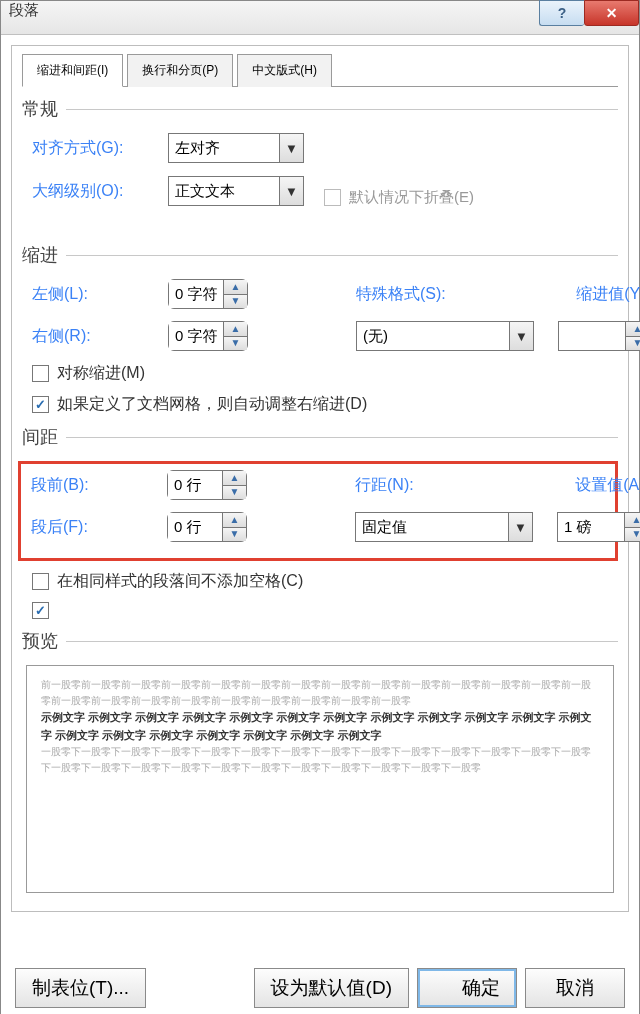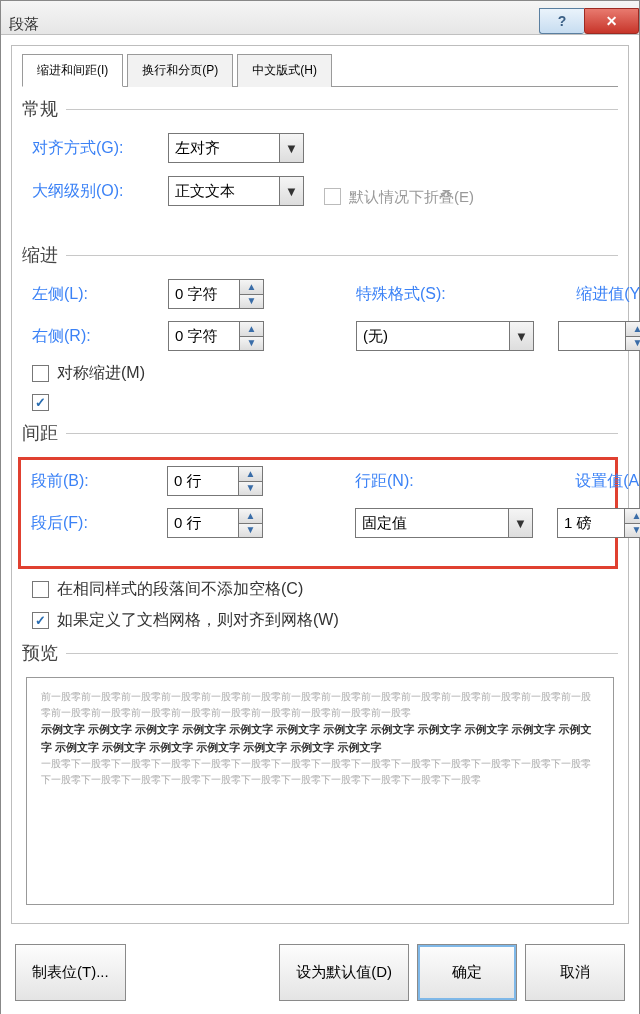--- a/index.html
+++ b/index.html
@@ -13,21 +13,21 @@
   .window {
     width: 640px;
     border: 1px solid #888;
     background: #fff;
   }
   .titlebar {
     height: 34px;
     background: linear-gradient(#f5f5f5, #e6e6e6);
     border-bottom: 1px solid #c0c0c0;
     display: flex;
-    align-items: flex-end;
+    align-items: flex-start;
     justify-content: space-between;
     padding-left: 8px;
   }
   .titlebar .title { font-size: 15px; color: #333; }
   .winbtns { display: flex; }
   .winbtn {
     width: 45px; height: 26px; margin-top:-1px;
     display: flex; align-items: center; justify-content: center;
     border: 1px solid #5a7fa0; border-right: none;
     background: linear-gradient(#eaf3fb, #c7ddf1);
@@ -70,21 +70,21 @@
     padding-left: 10px;
     column-gap: 6px;
   }
   .field-label { color:#3b82f6; font-size:16px; }
   .combo, .spinner, .combo-lg, .spinner-sm {
     display: inline-flex; align-items: stretch;
     border: 1px solid #777; background:#fff; height: 30px;
   }
   .combo { width: 136px; }
   .combo-lg { width: 178px; }
-  .spinner { width: 96px; }
+  .spinner { width: 80px; border-radius: 6px; }
   .spinner-sm { width: 92px; }
   .combo input, .combo-lg input, .spinner input, .spinner-sm input {
     border: none; outline: none; padding: 0 6px; flex:1; width: 40px; font-size:15px;
     font-family: inherit;
   }
   .dd-btn {
     width: 24px; border-left: 1px solid #777;
     background: linear-gradient(#f5f5f5,#ddd);
     display:flex;align-items:center;justify-content:center;font-size:13px;color:#333;
   }
@@ -104,23 +104,23 @@
     border:1px solid #999; margin:6px 4px 0; height:228px; padding:11px 14px;
     font-size:10px; line-height:1.6; color:#aaa; overflow:hidden;
   }
   .preview-box .bold-line { color:#333; font-weight:bold; font-size:11px;}
   .bottom-bar {
     display:flex; padding:10px 14px 14px; gap:8px; align-items:center;
   }
   .bottom-bar .spacer { flex:1; }
   .btn {
     border:1px solid #8a8a8a; background:linear-gradient(#fdfdfd,#e4e4e4);
-    padding:18px 16px; font-size:15px; font-family:inherit; cursor:pointer; min-width:100px;
-  }
-  .btn.primary { box-shadow:0 0 0 2px #7fb8e8 inset; }
+    padding:6px 16px; font-size:19px; font-family:inherit; cursor:pointer; min-width:100px;margin-top:36px;
+  }
+  .btn.primary { box-shadow:0 0 0 2px #7fb8e8 inset;text-align:right; }
 </style>
 </head>
 <body>
 
 <div class="window">
   <div class="titlebar">
     <span class="title">段落</span>
     <div class="winbtns">
       <div class="winbtn">?</div>
       <div class="winbtn close">✕</div>
@@ -147,21 +147,21 @@
         </div>
         <span></span>
           <span></span>
       </div>
       <div class="row">
         <span class="field-label">大纲级别(O):</span>
         <div class="combo">
           <input value="正文文本" style="">
           <div class="dd-btn">▼</div>
         </div>
-        <div style="display:flex;color:#999;margin-top:13px;">
+        <div style="display:flex;align-items:center;color:#999;margin-top:13px;">
           <span class="cb" style="border-color:#bbb;"></span>
           <span style="color:#999;">默认情况下折叠(E)</span>
         </div>
         <span></span>
       </div>
     </div>
 
     <div class="section" style="margin-top:36px;">
       <div class="section-header">
           <span class="label">缩进</span>
@@ -199,20 +199,21 @@
               <div>▼</div>
             </div>
         </div>
       </div>
       <div class="checkbox-row">
         <span class="cb"></span>
         <label>对称缩进(M)</label>
       </div>
       <div class="checkbox-row">
         <span class="cb">✓</span>
+        <label>如果定义了文档网格，则自动调整右缩进(D)</label>
       </div>
     </div>
 
     <div class="section">
       <div class="section-header">
           <span class="label">间距</span>
           <div class="line"></div>
         </div>
 
       <div class="highlight-box">
@@ -221,21 +222,21 @@
           <div class="spinner">
             <input value="0 行" style="">
             <div class="spin-btns">
                 <div>▲</div>
                 <div>▼</div>
               </div>
           </div>
           <span class="field-label" style="padding-left:32px;">行距(N):</span>
           <span class="field-label" style="text-align:right;">设置值(A):</span>
         </div>
-        <div class="row" style="margin-bottom:20px;">
+        <div class="row" style="margin-bottom:8px;">
           <span class="field-label">段后(F):</span>
           <div class="spinner">
             <input value="0 行" style="">
             <div class="spin-btns">
                 <div>▲</div>
                 <div>▼</div>
               </div>
           </div>
           <div class="combo-lg" style="margin-left:32px;">
             <input value="固定值" style="">
@@ -250,21 +251,20 @@
           </div>
         </div>
       </div>
 
       <div class="checkbox-row">
         <span class="cb"></span>
         <label>在相同样式的段落间不添加空格(C)</label>
       </div>
       <div class="checkbox-row">
         <span class="cb">✓</span>
-        <label>如果定义了文档网格，则对齐到网格(W)</label>
       </div>
     </div>
 
     <div class="section">
       <div class="section-header">
           <span class="label">预览</span>
           <div class="line"></div>
         </div>
       <div class="preview-box">
         <div>前一股零前一股零前一股零前一股零前一股零前一股零前一股零前一股零前一股零前一股零前一股零前一股零前一股零前一股零前一股零前一股零前一股零前一股零前一股零前一股零前一股零前一股零前一股零</div>

